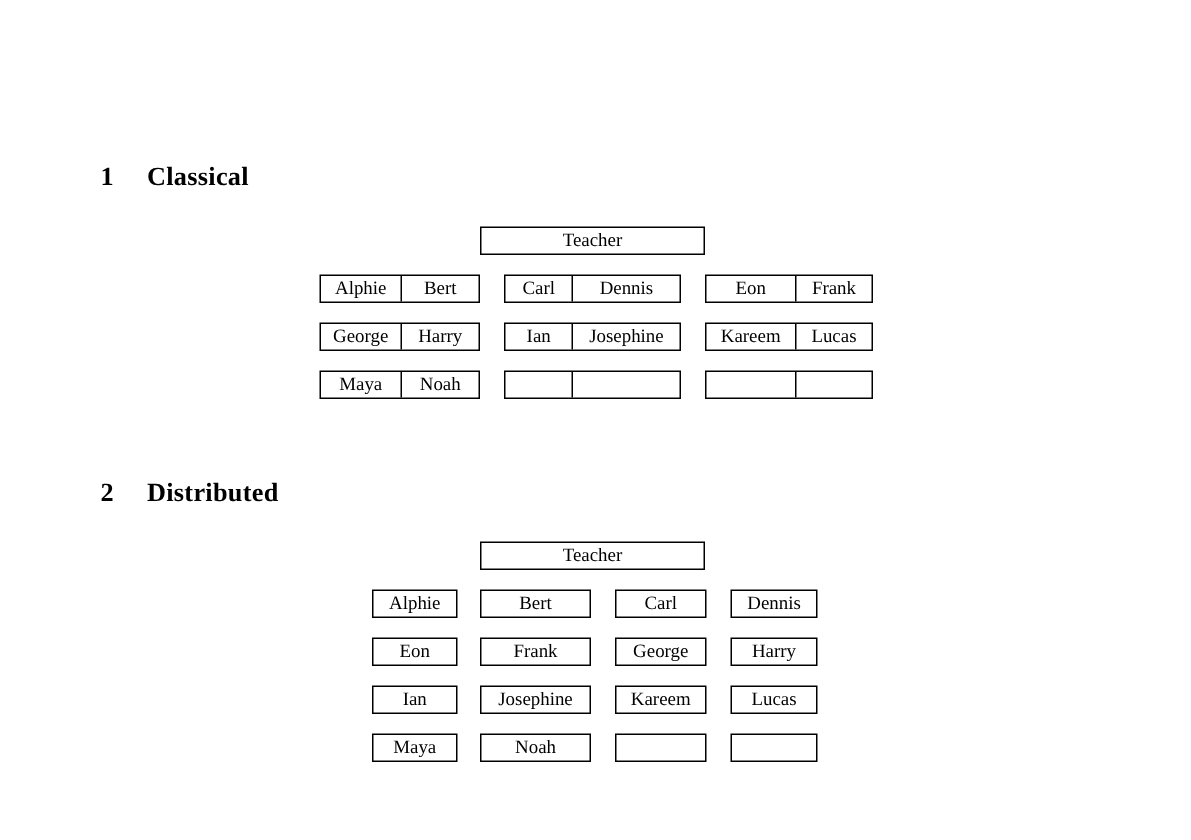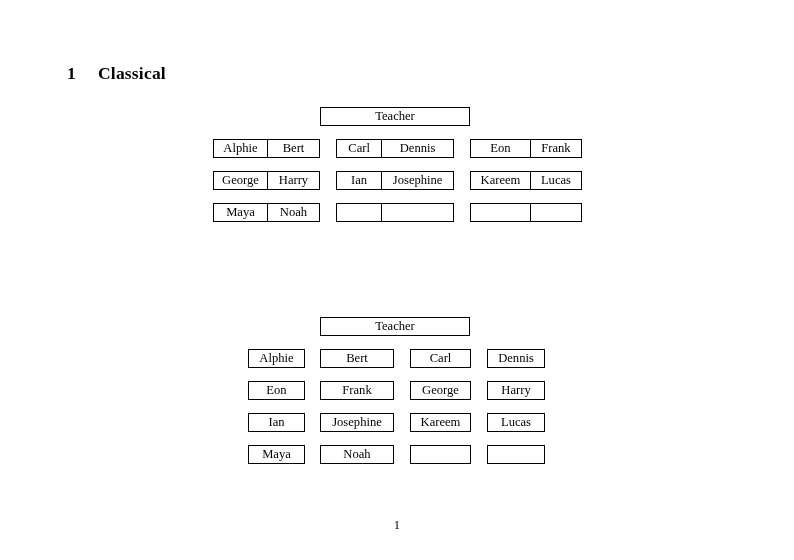--- a/index.html
+++ b/index.html
@@ -12,20 +12,21 @@
     background: #ffffff;
     font-family: "Liberation Serif", "DejaVu Serif", serif;
     color: #000000;
     position: relative;
     overflow: hidden;
   }
 
   .page {
     position: absolute;
     inset: 0;
+    margin-top: 44px;
   }
 
   
   .section-heading {
     position: absolute;
     font-weight: bold;
     font-size: 17.5px;
     letter-spacing: 0.2px;
     white-space: nowrap;
   }
@@ -128,20 +129,23 @@
   </div>
   <div class="pair" style="left:470px; top:171px; width:112px;">
     <div class="cell" style="width:60px;">Kareem</div>
     <div class="cell" style="width:52px;">Lucas</div>
   </div>
   <div class="pair" style="left:470px; top:203px; width:112px;">
     <div class="cell" style="width:60px;"></div>
     <div class="cell" style="width:52px;"></div>
   </div>
 
+  <div class="section-heading" id="heading-distributed">
+    <span class="sec-num">2</span><span>Distributed</span>
+  </div>
 
   <div class="box" style="left:320px; top:317px; width:150px;">Teacher</div>
 
   <div class="box" style="left:248px; top:349px; width:57px;">Alphie</div>
   <div class="box" style="left:320px; top:349px; width:74px;">Bert</div>
   <div class="box" style="left:410px; top:349px; width:61px;">Carl</div>
   <div class="box" style="left:487px; top:349px; width:58px;">Dennis</div>
 
   <div class="box" style="left:248px; top:381px; width:57px;">Eon</div>
   <div class="box" style="left:320px; top:381px; width:74px;">Frank</div>

